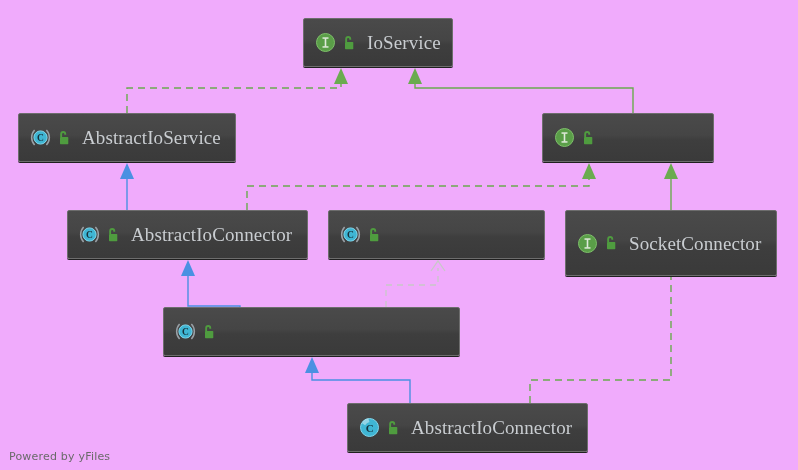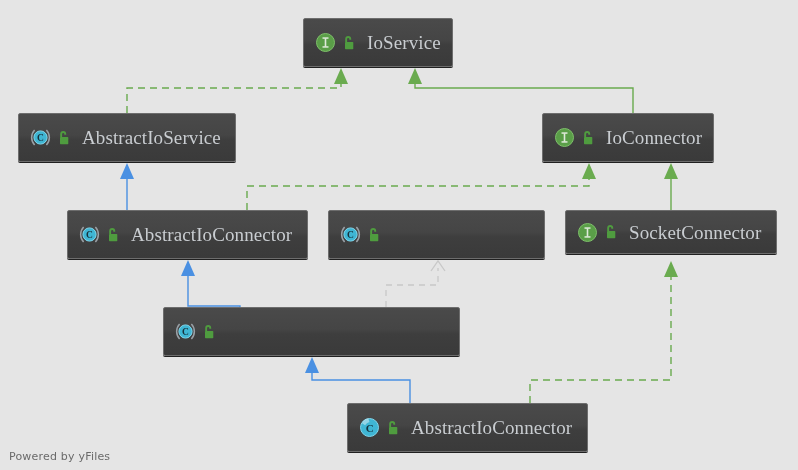--- a/index.html
+++ b/index.html
@@ -4,21 +4,21 @@
 <style>
   html, body {
     margin: 0;
     padding: 0;
     background: #2b2b2b;
   }
   #canvas {
     position: relative;
     width: 798px;
     height: 470px;
-    background: #e5e5e5;
+    background: #f0abfc;
     overflow: hidden;
     font-family: "Liberation Serif", "DejaVu Serif", serif;
   }
   #edges {
     position: absolute;
     left: 0;
     top: 0;
     width: 798px;
     height: 470px;
   }
@@ -171,21 +171,20 @@
         <circle cx="10.5" cy="10.5" r="9" fill="#5a9e48" stroke="#7ec06a" stroke-width="1"></circle>
         <rect x="7.5" y="5.3" width="6" height="1.5" fill="#dfe9da"></rect>
         <rect x="9.7" y="6.2" width="1.6" height="8.6" fill="#dfe9da"></rect>
         <rect x="7.5" y="14.2" width="6" height="1.5" fill="#dfe9da"></rect>
       </svg>
       <svg class="lock-icon" viewBox="0 0 15 16">
         <path d="M4.2 7.2 V4.0 a3.0 3.0 0 0 1 6.0 0 V4.8 h-1.9 V4.0 a1.1 1.1 0 0 0 -2.2 0 V7.2 Z" fill="#4f9c3f"></path>
         <rect x="4.0" y="7.0" width="8.3" height="7.2" rx="0.7" fill="#4f9c3f"></rect>
       </svg>
     </span>
-    <span class="node-label">IoConnector</span>
   </div>
 
   <div class="uml-node" style="left:67px; top:210px; width:241px; height:49px;">
     <span class="node-icons">
       <svg class="type-icon" viewBox="0 0 21 21">
         <path d="M4.6 3.0 a11 11 0 0 0 0 15.0" fill="none" stroke="#9aa0a6" stroke-width="1.5"></path>
         <path d="M16.4 3.0 a11 11 0 0 1 0 15.0" fill="none" stroke="#9aa0a6" stroke-width="1.5"></path>
         <circle cx="10.5" cy="10.5" r="6.6" fill="#3fb6d4" stroke="#7fd6ec" stroke-width="1"></circle>
         <text x="10.5" y="14.2" font-family="Liberation Serif, serif" font-size="9.5" font-weight="bold" text-anchor="middle" fill="#16323c">C</text>
       </svg>
@@ -205,21 +204,21 @@
         <circle cx="10.5" cy="10.5" r="6.6" fill="#3fb6d4" stroke="#7fd6ec" stroke-width="1"></circle>
         <text x="10.5" y="14.2" font-family="Liberation Serif, serif" font-size="9.5" font-weight="bold" text-anchor="middle" fill="#16323c">C</text>
       </svg>
       <svg class="lock-icon" viewBox="0 0 15 16">
         <path d="M4.2 7.2 V4.0 a3.0 3.0 0 0 1 6.0 0 V4.8 h-1.9 V4.0 a1.1 1.1 0 0 0 -2.2 0 V7.2 Z" fill="#4f9c3f"></path>
         <rect x="4.0" y="7.0" width="8.3" height="7.2" rx="0.7" fill="#4f9c3f"></rect>
       </svg>
     </span>
   </div>
 
-  <div class="uml-node" style="left:565px; top:210px; width:212px; height:44px;">
+  <div class="uml-node" style="left:565px; top:210px; width:212px; height:66px;">
     <span class="node-icons">
       <svg class="type-icon" viewBox="0 0 21 21">
         <circle cx="10.5" cy="10.5" r="9" fill="#5a9e48" stroke="#7ec06a" stroke-width="1"></circle>
         <rect x="7.5" y="5.3" width="6" height="1.5" fill="#dfe9da"></rect>
         <rect x="9.7" y="6.2" width="1.6" height="8.6" fill="#dfe9da"></rect>
         <rect x="7.5" y="14.2" width="6" height="1.5" fill="#dfe9da"></rect>
       </svg>
       <svg class="lock-icon" viewBox="0 0 15 16">
         <path d="M4.2 7.2 V4.0 a3.0 3.0 0 0 1 6.0 0 V4.8 h-1.9 V4.0 a1.1 1.1 0 0 0 -2.2 0 V7.2 Z" fill="#4f9c3f"></path>
         <rect x="4.0" y="7.0" width="8.3" height="7.2" rx="0.7" fill="#4f9c3f"></rect>

